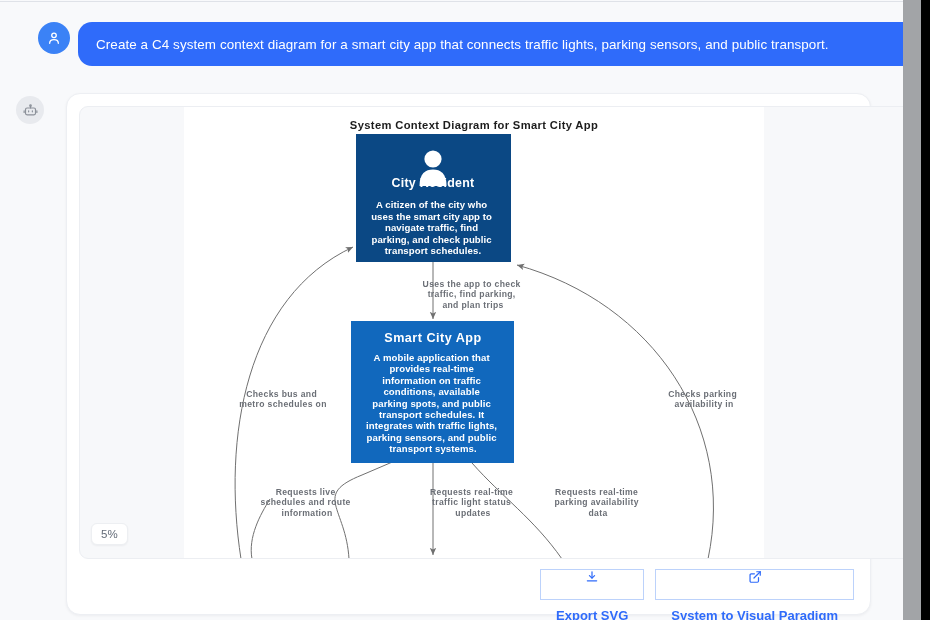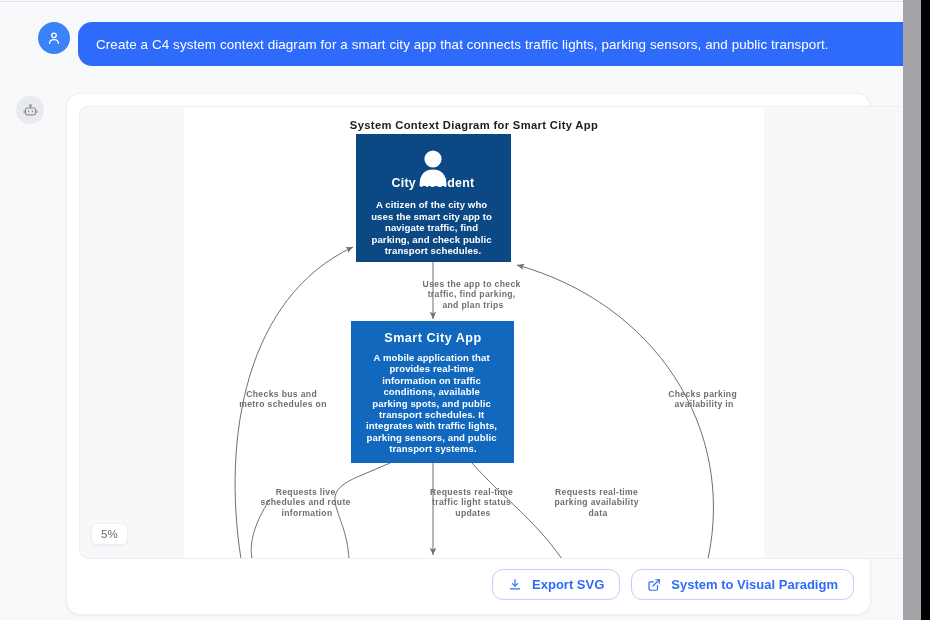--- a/index.html
+++ b/index.html
@@ -65,24 +65,24 @@
     background:#fff;border:1px solid #edeff2;border-radius:6px;
     padding:4px 9px;font-size:11.5px;color:#636b78;
     box-shadow:0 1px 2px rgba(16,24,40,.05);
   }
 
   
   #actions{
     position:absolute;right:16px;bottom:14px;display:flex;gap:11px;align-items:center;
   }
   .act-btn{
-    display:flex;align-items:center;gap:10px;
+    display:flex;align-items:center;gap:24px;
     height:31px;padding:0 15px;box-sizing:border-box;
-    background:#fff;border:1px solid #bcd2fb;border-radius:11px;
-    color:#2f6bfa;font-size:13px;font-weight:bold;cursor:pointer;white-space:nowrap;
+    background:#fff;border:1px solid #bcd2fb;border-radius:0;
+    color:#2f6bfa;font-size:13px;font-weight:bold;cursor:pointer;white-space:nowrap;flex-direction:column;
   }
   .act-btn svg{display:block;flex:none;}
 
   
   #scrollbar{position:absolute;left:903px;top:0;width:18px;height:620px;background:#a2a4a7;}
 </style>
 </head>
 <body>
 
 <div id="root">

